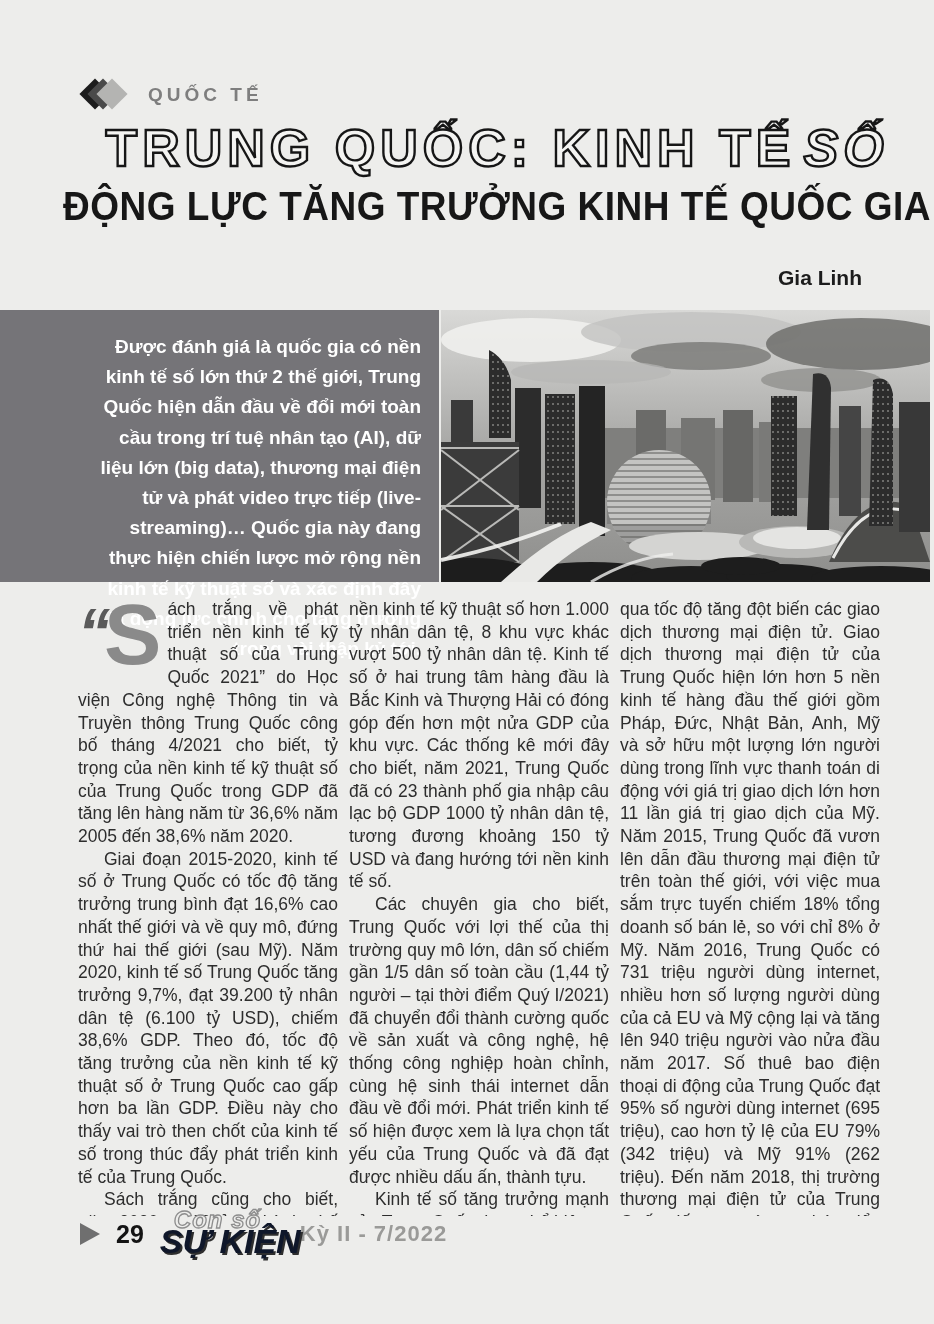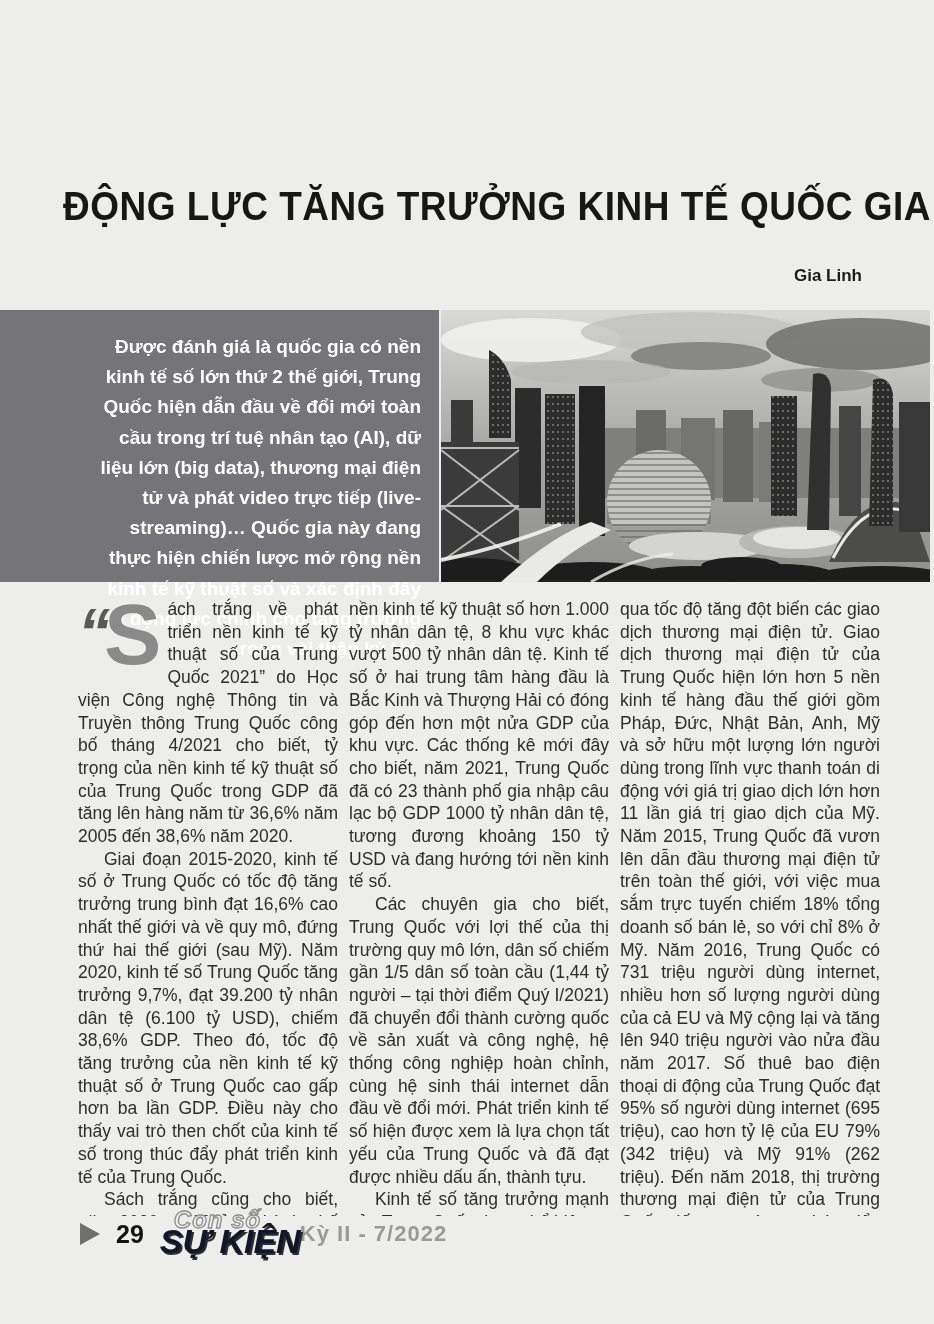--- a/index.html
+++ b/index.html
@@ -33,21 +33,21 @@
   .title1 .so { font-style:italic; margin-left:8px; }
   .title2 {
     position:absolute; left:0; top:184px; width:934px;
     text-align:center; padding-left:60px;
     font-size:37px; font-weight:bold; letter-spacing:0.5px;
     color:#171717; transform:scaleY(1.08); transform-origin:top;
     white-space:nowrap;
   }
   .byline {
     position:absolute; right:72px; top:266px;
-    font-size:17px; font-weight:bold; color:#1c1c1c;
+    font-size:21px; font-weight:bold; color:#1c1c1c;
   }
 
   
   .lead-box {
     position:absolute; left:0; top:310px; width:439px; height:272px;
     background:#757478; color:#ffffff;
     padding:22px 18px 0 90px;
     text-align:right;
     font-size:19px; font-weight:bold; line-height:30.2px;
   }
@@ -89,21 +89,30 @@
     color:#0f172a; text-shadow:2px 2px 0 #2e2e2e; letter-spacing:0;
     white-space:nowrap;
   }
   .f-issue { font-size:22px; font-weight:bold; color:#9a9a98; letter-spacing:1px; white-space:nowrap; }
 </style>
 </head>
 <body>
 
 <div class="page">
 
-
+  <div class="kicker">
+    <span class="diamonds">
+        <i class="d1"></i>
+        <i class="d2"></i>
+        <i class="d3"></i>
+      </span>
+    <span class="kicker-label">QUỐC TẾ</span>
+  </div>
+
+  <div class="title1"><span>TRUNG QUỐC: KINH TẾ</span><span class="so">SỐ</span></div>
   <div class="title2">ĐỘNG LỰC TĂNG TRƯỞNG KINH TẾ QUỐC GIA</div>
   <div class="byline">Gia Linh</div>
 
   <div class="lead-box">
     <span>Được đánh giá là quốc gia có nền kinh tế số lớn thứ 2 thế giới, Trung Quốc hiện dẫn đầu về đổi mới toàn cầu trong trí tuệ nhân tạo (AI), dữ liệu lớn (big data), thương mại điện tử và phát video trực tiếp (live-streaming)… Quốc gia này đang thực hiện chiến lược mở rộng nền kinh tế kỹ thuật số và xác định đây là động lực chính cho tăng trưởng trong vài thập kỷ tới.</span>
   </div>
 
   <div class="photo">
     <svg width="489" height="272" viewBox="0 0 489 272" xmlns="http://www.w3.org/2000/svg">
       <defs>

